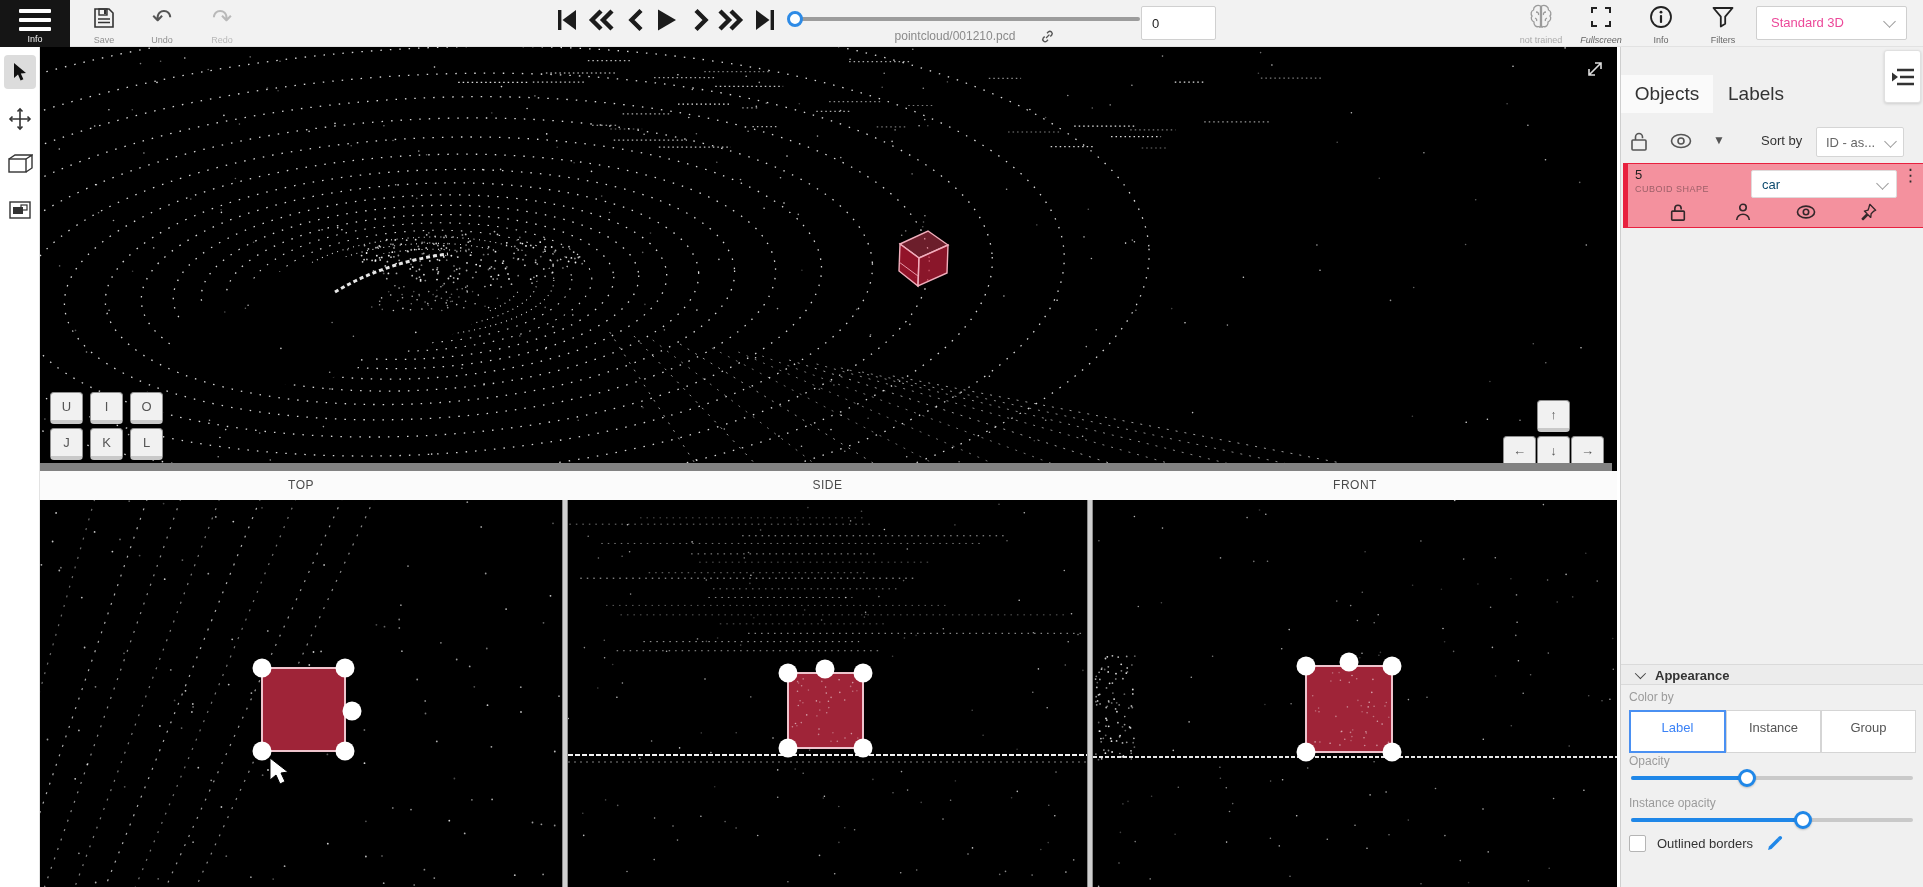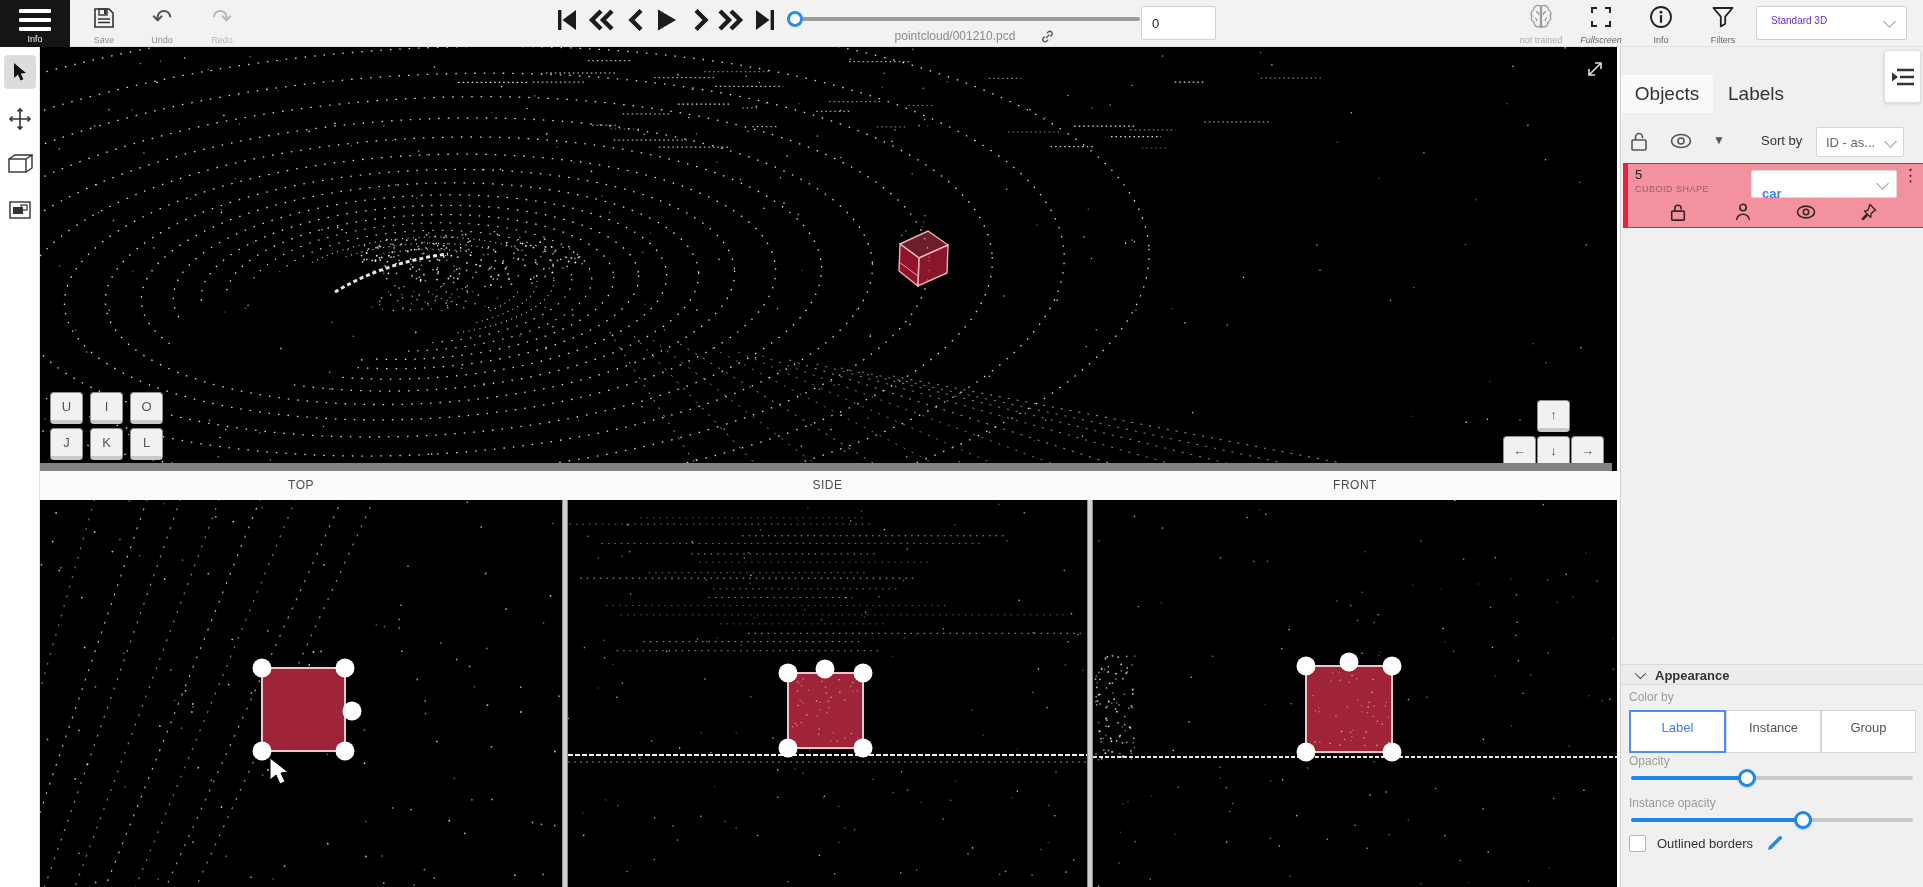--- a/index.html
+++ b/index.html
@@ -18,21 +18,21 @@
   .undoredo{font-size:24px;line-height:26px;color:#555;}
   .disabled{color:#b9b9b9 !important;}
   .pb{position:absolute;top:6px;width:28px;height:28px;cursor:pointer;}
   #frame-slider-track{position:absolute;left:790px;top:17px;width:350px;height:4px;background:#9c9c9c;border-radius:2px;cursor:pointer;}
   #frame-slider-thumb{position:absolute;left:-3px;top:-6px;width:16px;height:16px;border-radius:50%;background:#fff;border:3px solid #2e8be6;}
   #file-label{position:absolute;left:855px;top:29px;width:200px;font-size:12px;color:#8a8a8a;text-align:center;}
   #link-icon{position:absolute;left:1040px;top:29px;}
   #frame-input{position:absolute;left:1141px;top:6px;width:75px;height:34px;background:#fff;border:1px solid #d0d0d0;border-radius:2px;font-size:13px;color:#222;padding:0 0 0 10px;font-family:"Liberation Sans",sans-serif;}
   .tb-icon-btn{position:absolute;top:0;height:47px;cursor:pointer;}
   #view-mode{position:absolute;left:1756px;top:6px;width:151px;height:34px;background:#fff;border:1px solid #cfcfcf;border-radius:2px;cursor:pointer;}
-  #view-mode .val{position:absolute;left:14px;top:8px;font-size:10px;color:#6d28d9;}
+  #view-mode .val{position:absolute;left:14px;top:8px;font-size:13px;color:#ec4899;}
   .chev{width:9px;height:9px;border-right:1.5px solid #9a9a9a;border-bottom:1.5px solid #9a9a9a;transform:rotate(45deg);}
 
   
   #left-sidebar{position:absolute;left:0;top:47px;width:40px;height:840px;background:#fff;border-right:1px solid #e3e3e3;}
   .side-tool{position:absolute;left:4px;width:32px;height:34px;border-radius:4px;display:flex;align-items:center;justify-content:center;cursor:pointer;}
   .side-tool.active{background:#dcdcdc;}
 
   
   #canvas3d{position:absolute;left:40px;top:47px;width:1577px;height:424px;background:#000;}
   #canvas-scrollbar{position:absolute;left:0;top:416px;width:1572px;height:8px;background:#828282;}
@@ -50,21 +50,21 @@
   #tabs{position:absolute;left:0;top:28px;width:240px;height:38px;}
   .tab{position:absolute;top:0;height:38px;font-size:19px;color:#333;text-align:center;line-height:38px;cursor:pointer;}
   .tab.active{background:#fafafa;}
   #obj-controls{position:absolute;left:0;top:78px;width:303px;height:36px;}
   #sort-dd{position:absolute;left:195px;top:2px;width:88px;height:30px;background:#fff;border:1px solid #d5d5d5;border-radius:2px;cursor:pointer;}
   #sort-dd .val{position:absolute;left:9px;top:7px;font-size:13px;color:#666;}
   #object-row{position:absolute;left:2px;top:116px;width:301px;height:65px;background:#f4919e;border:1px solid #e8213f;border-left:5px solid #e8213f;cursor:pointer;}
   #object-row .oid{position:absolute;left:7px;top:3px;font-size:13px;color:#222;}
   #object-row .oshape{position:absolute;left:7px;top:20px;font-size:9px;letter-spacing:.5px;color:#9c5f68;}
   #cat-dd{position:absolute;left:123px;top:6px;width:146px;height:28px;background:#fff;border:1px solid #e0dadb;border-radius:2px;cursor:pointer;}
-  #cat-dd .val{position:absolute;left:10px;top:15px;font-size:13px;color:#3b82f6;font-weight:bold;}
+  #cat-dd .val{position:absolute;left:10px;top:6px;font-size:13px;color:#0c4a6e;}
   #object-row .kebab{position:absolute;right:4px;top:4px;font-size:17px;color:#2d2d2d;line-height:15px;cursor:pointer;}
   .obj-ico{position:absolute;top:36px;width:24px;height:24px;display:flex;align-items:center;justify-content:center;cursor:pointer;}
 
   #appearance-header{position:absolute;left:0;top:617px;width:303px;height:21px;background:#ececec;border-top:1px solid #dadada;border-bottom:1px solid #dadada;cursor:pointer;}
   #appearance-header .tchev{position:absolute;left:14px;top:6px;width:8px;height:8px;border-right:1.5px solid #444;border-bottom:1.5px solid #444;transform:rotate(45deg) translateY(-2px);}
   #appearance-header .ttl{position:absolute;left:34px;top:3px;font-size:13px;font-weight:bold;color:#333;}
   .grey-lab{position:absolute;left:8px;font-size:12px;color:#9b9b9b;}
   .seg-row{position:absolute;left:8px;top:663px;width:287px;height:43px;display:flex;}
   .seg{flex:1;background:#fff;border:1px solid #d5d5d5;font-size:13px;color:#555;text-align:center;line-height:34px;cursor:pointer;}
   .seg.active{border:2px solid #4a90f2;color:#3b82f6;line-height:32px;}

